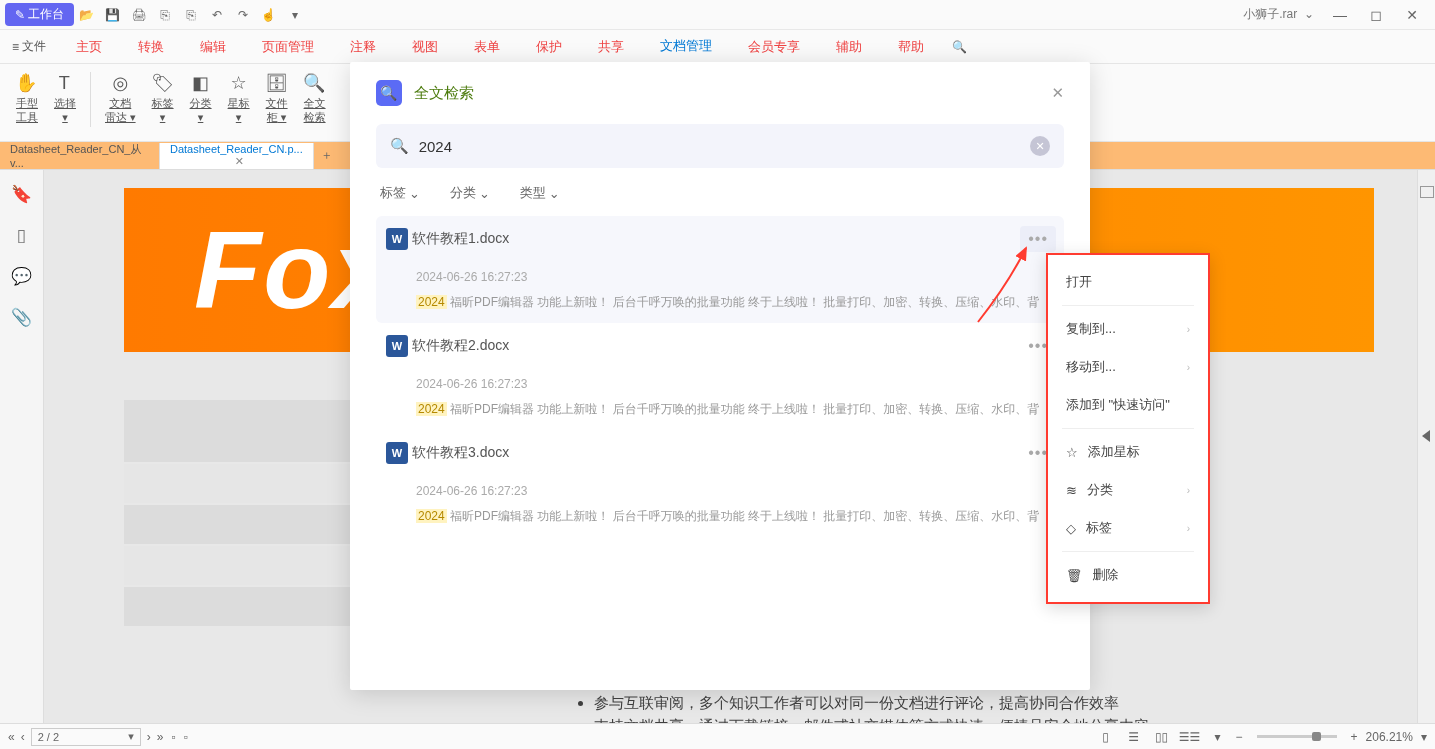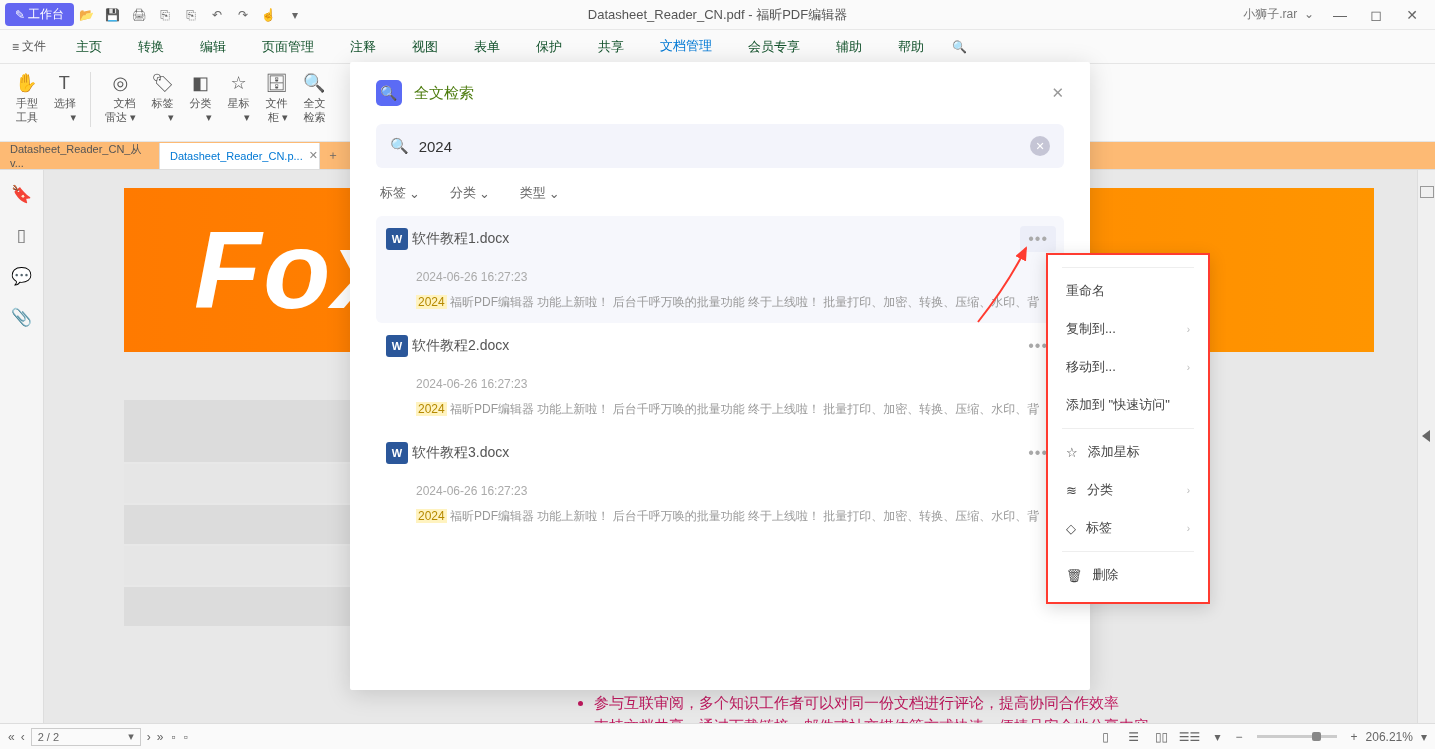--- a/index.html
+++ b/index.html
@@ -10,49 +10,49 @@
 .titlebar .pill { background:#6366f1; color:#fff; padding:3px 10px; border-radius:4px; font-size:12px; display:flex; align-items:center; gap:3px; }
 .titlebar .tbtn { width:26px; height:26px; display:flex; align-items:center; justify-content:center; color:#666; }
 .titlebar .spacer { flex:1; }
 .titlebar .title-text { position:absolute; left:50%; transform:translateX(-50%); color:#555; font-size:13px; }
 .titlebar .rar { color:#777; font-size:12px; margin-right:8px; }
 .titlebar .winbtn { width:36px; height:28px; display:flex; align-items:center; justify-content:center; color:#666; font-size:14px; }
 
 
 .menubar { height:34px; background:#fafafa; display:flex; align-items:center; border-bottom:1px solid #e5e5e5; }
 .menubar .mfile { width:58px; display:flex; align-items:center; justify-content:center; color:#555; gap:3px; }
-.menubar .mitem { padding:0 18px; color:#14532d; height:34px; display:flex; align-items:center; font-size:13px; }
+.menubar .mitem { padding:0 18px; color:#ef4444; height:34px; display:flex; align-items:center; font-size:13px; }
 .menubar .mitem.active { color:#0078d4; border-bottom:2px solid #b91c1c; }
 .menubar .srch { width:36px; display:flex; align-items:center; justify-content:center; color:#666; }
 
 
 .ribbon { height:78px; background:#fafafa; display:flex; align-items:flex-start; padding:8px 10px 0; gap:4px; border-bottom:1px solid #e5e5e5; }
 .ribbon .rgroup { display:flex; flex-direction:column; align-items:center; gap:2px; padding:0 6px; color:#555; font-size:11px; }
 .ribbon .ricon { width:22px; height:22px; display:flex; align-items:center; justify-content:center; font-size:18px; color:#555; }
-.ribbon .rlabel { text-align:right; line-height:14px; }
+.ribbon .rlabel { text-align:center; line-height:14px;text-decoration:underline; }
 .ribbon .sep { width:1px; background:#ddd; height:55px; margin:0 4px; }
 
 
 .doctabs { height:28px; background:#fdba74; display:flex; align-items:center; border-bottom:1px solid #ddd; }
 .doctabs .dtab { padding:0 10px; height:26px; display:flex; align-items:center; font-size:11px; color:#555; border-right:1px solid #ddd; max-width:160px; }
-.doctabs .dtab.active { background:#fff; color:#0078d4; }
+.doctabs .dtab.active { background:#fff; color:#0078d4;flex-direction:column; }
 .doctabs .dtab .x { margin-left:6px; color:#888; }
 .doctabs .plus { width:26px; display:flex; align-items:center; justify-content:center; color:#666; }
 
 
 .content { position:absolute; top:170px; left:0; right:0; bottom:26px; background:#e8e8e8; display:flex; }
 .leftbar { width:44px; background:#f5f5f5; border-right:1px solid #ddd; display:flex; flex-direction:column; align-items:center; padding-top:14px; gap:20px; }
 .leftbar .lic { color:#777; font-size:17px; }
 .doc-canvas { flex:1; position:relative; overflow:hidden; }
 .banner { position:absolute; top:18px; left:80px; width:1250px; height:164px; background:linear-gradient(90deg,#ff7a00,#ff9500); overflow:hidden;}
 .banner .fox { position:absolute; left:70px; top:18px; color:#fff; font-size:110px; font-weight:bold; font-style:italic; letter-spacing:2px; }
 .textlist { position:absolute; top:230px; left:80px; }
 .textlist .row { width:860px; background:#dcdcdc; margin-bottom:2px; padding:10px 0; text-align:center; color:#444; font-size:15px; }
 .textlist .row:nth-child(even){ background:#e6e6e6;}
-.bullets { position:absolute; top:524px; left:550px; color:#be185d; font-size:15px; }
+.bullets { position:absolute; top:524px; left:550px; color:#404040; font-size:15px; }
 .bullets li { margin-bottom:4px; list-style:disc; }
 
 
 .search-panel { position:absolute; top:62px; left:350px; width:740px; height:628px; background:#fff; box-shadow:0 4px 24px rgba(0,0,0,.15); border-radius:2px; z-index:50; padding:18px 26px; }
 .search-hdr { display:flex; align-items:center; gap:12px; margin-bottom:18px; }
 .search-hdr .sic { width:26px; height:26px; background:#5b6bf5; border-radius:5px; color:#fff; display:flex; align-items:center; justify-content:center; font-size:14px; }
 .search-hdr .ttl { color:#4d7c0f; font-size:15px; }
 .search-hdr .close { margin-left:auto; color:#999; font-size:15px; }
 .search-box { height:44px; background:#f3f4fb; border-radius:6px; display:flex; align-items:center; padding:0 14px; margin-bottom:16px; }
 .search-box .mg { color:#b0b0d0; font-size:15px; }
@@ -106,21 +106,20 @@
     </div>
   <div class="tbtn">📂</div>
   <div class="tbtn">💾</div>
   <div class="tbtn">🖨</div>
   <div class="tbtn">⎘</div>
   <div class="tbtn">⎘</div>
   <div class="tbtn">↶</div>
   <div class="tbtn">↷</div>
   <div class="tbtn">☝</div>
   <div class="tbtn">▾</div>
-  <div class="title-text">Datasheet_Reader_CN.pdf - 福昕PDF编辑器</div>
   <div class="spacer"></div>
   <div class="rar"><span>小狮子.rar</span> &nbsp;⌄</div>
   <div class="winbtn">—</div>
   <div class="winbtn">◻</div>
   <div class="winbtn">✕</div>
 </div>
 
 <div class="menubar">
   <div class="mfile">≡ <span>文件</span></div>
   <div class="mitem">主页</div>
@@ -277,22 +276,22 @@
       <defs>
         <marker id="ah" markerWidth="8" markerHeight="8" refX="6" refY="3" orient="auto">
           <path d="M0,0 L7,3 L0,6 Z" fill="#ff3b30"></path>
         </marker>
       </defs>
 <path d="M10,78 Q40,40 58,4" stroke="#ff3b30" stroke-width="2" fill="none" marker-end="url(#ah)"></path>
     </svg>
 </div>
 
 <div class="ctxmenu">
+  <div class="mi">打开</div>
   <hr>
-  <div class="mi">重命名</div>
   <div class="mi">
       <span>复制到...</span>
       <span class="ch">›</span>
     </div>
   <div class="mi">
       <span>移动到...</span>
       <span class="ch">›</span>
     </div>
   <div class="mi">添加到 "快速访问"</div>
   <hr>

